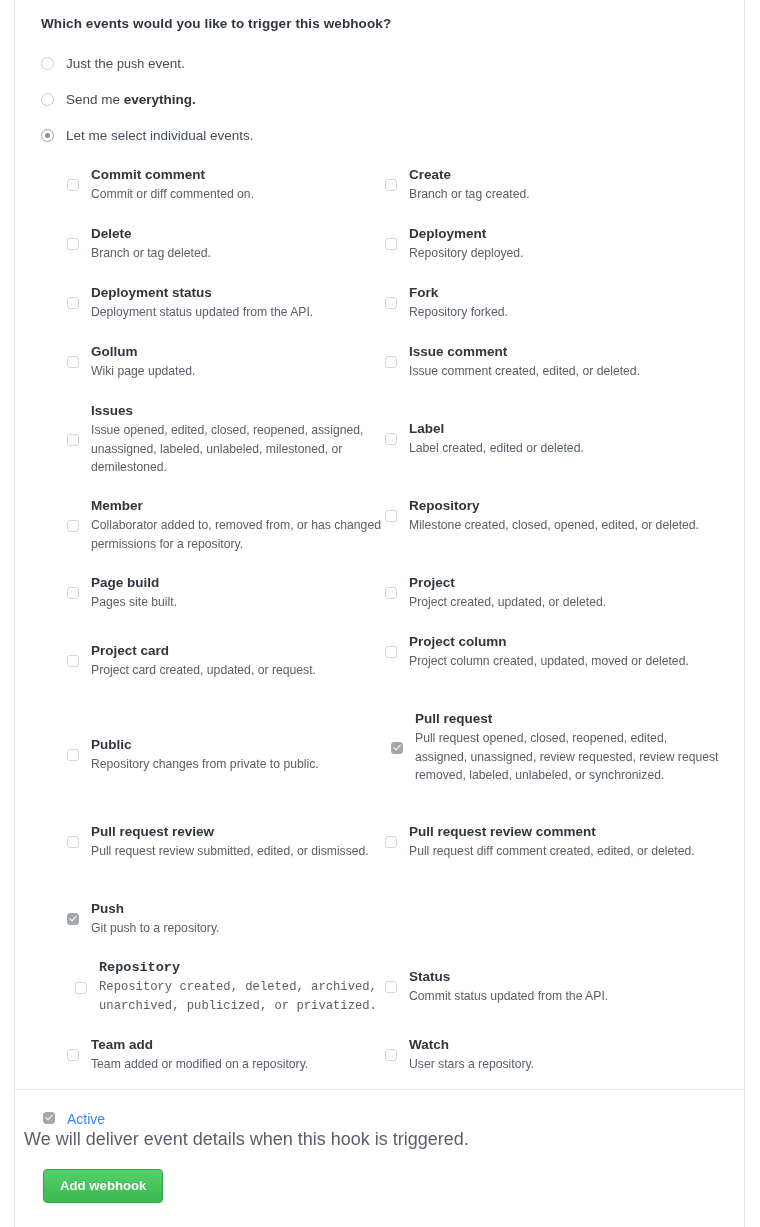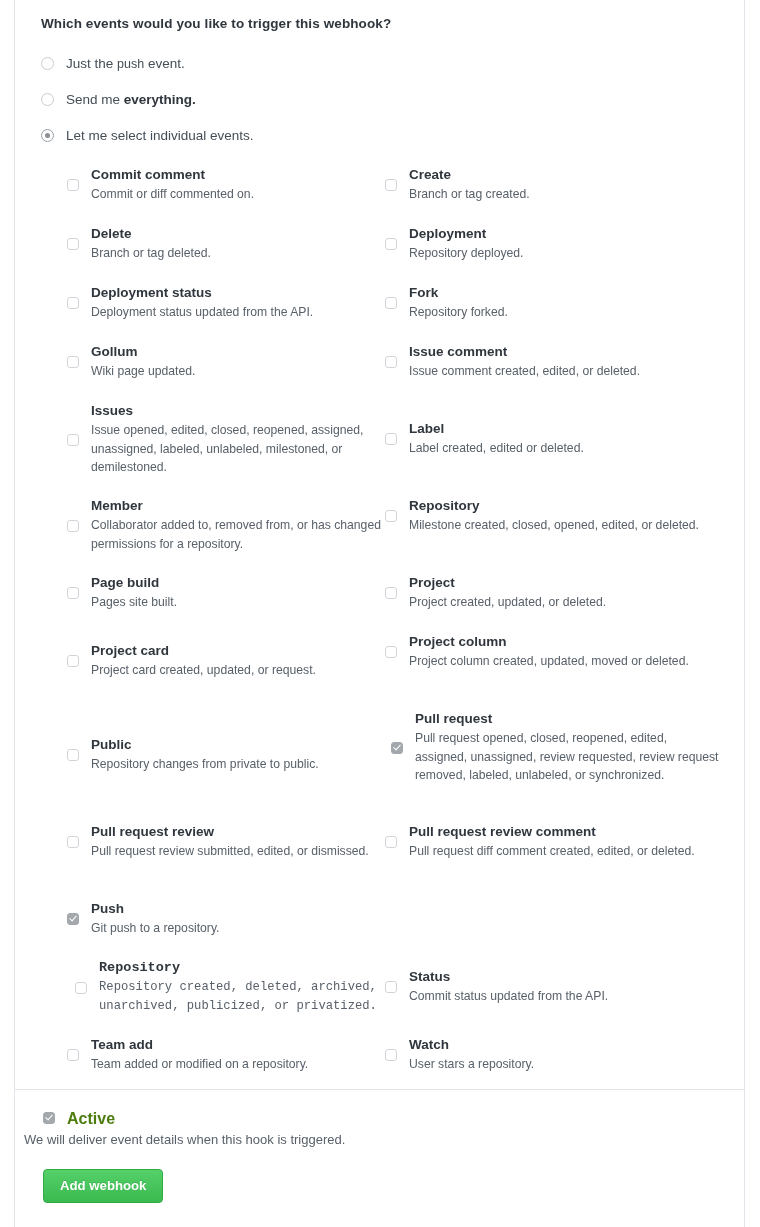--- a/index.html
+++ b/index.html
@@ -135,27 +135,27 @@
     color: #586069;
     line-height: 18.5px;
   }
 
   
   .footer {
     padding: 22px 28px 0 28px;
   }
   .active-row { display: flex; align-items: flex-start; }
   .active-title {
-    font-size: 16px;
-    font-weight: bold;
-    color: #4d7c0f;
+    font-size: 14px;
+    font-weight: normal;
+    color: #3b82f6;
     line-height: 14px;
   }
   .active-desc {
-    font-size: 13px;
+    font-size: 18px;
     color: #586069;
     margin-top: 5px;
     margin-left: -19px;
     line-height: 17px;
   }
   .btn-submit {
     display: inline-block;
     margin-top: 21px;
     padding: 9px 16px 10px 16px;
     font-size: 13.2px;

